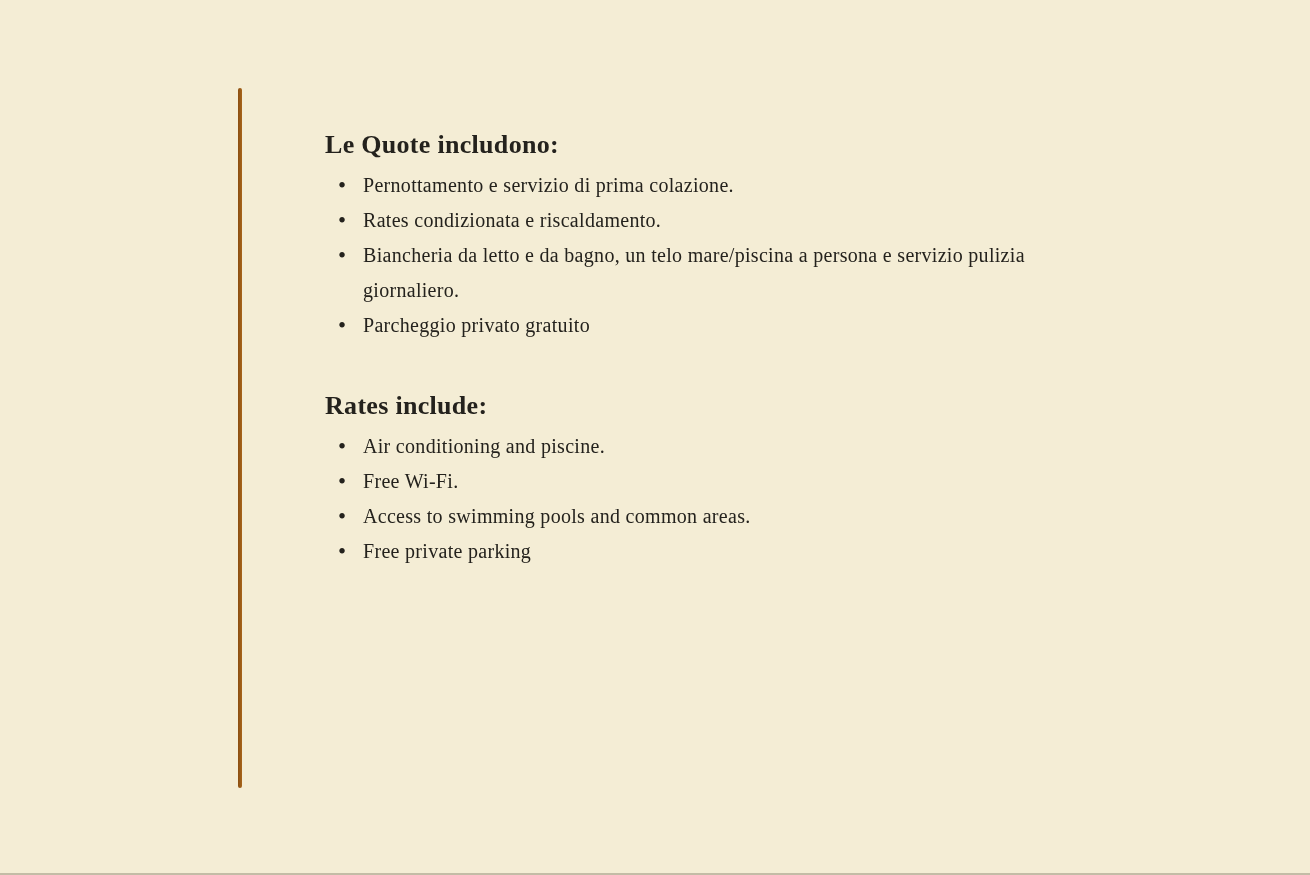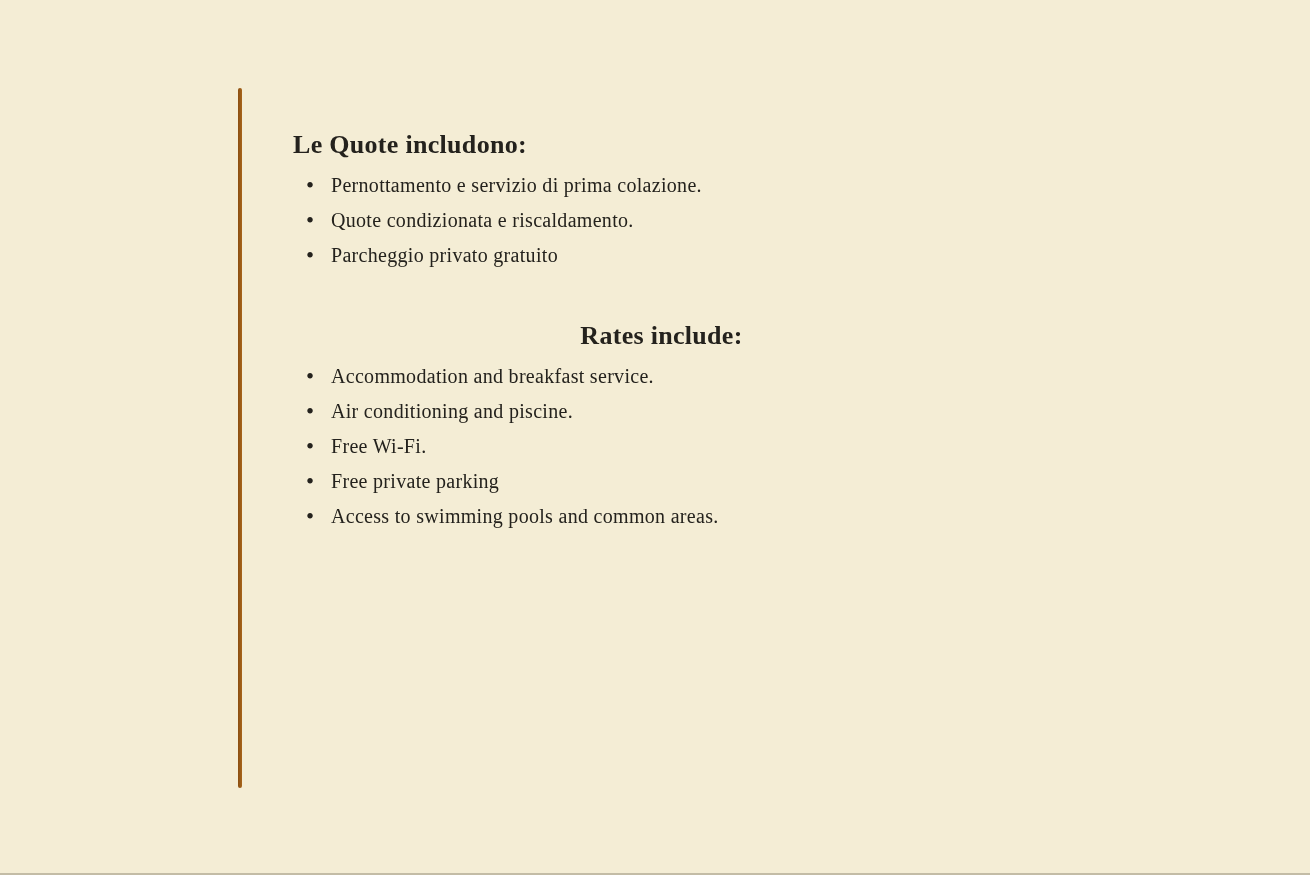--- a/index.html
+++ b/index.html
@@ -38,21 +38,20 @@
     letter-spacing: 0.3px;
   }
   .section-heading {
     font-size: 26px;
     font-weight: bold;
     line-height: 34px;
     margin: 0;
   }
   .section + .section .section-heading {
     margin-top: 46px;
-    text-align: center;
   }
   ul.bullet-list {
     list-style: none;
     margin: 6px 0 0 0;
     padding: 0 0 0 38px;
   }
   ul.bullet-list li {
     position: relative;
     font-size: 20px;
     line-height: 35px;
@@ -75,39 +74,39 @@
     background: rgba(70, 62, 45, 0.28);
   }
 </style>
 </head>
 <body>
 
 <div class="page" style="background-color: rgb(244, 237, 213);">
 
   <div class="accent-line" style="background-color: rgb(156, 92, 22);"></div>
 
-  <div class="content" style="color: rgb(36, 34, 29);">
+  <div class="content" style="color: rgb(36, 34, 29); margin-left: 32px;">
 
     <div class="section">
       <h2 class="section-heading">Le Quote includono:</h2>
       <ul class="bullet-list">
         <li>Pernottamento e servizio di prima colazione.</li>
-        <li>Quote condizionata e riscaldamento.</li>
+        <li>Rates condizionata e riscaldamento.</li>
+        <li>Biancheria da letto e da bagno, un telo mare/piscina a persona e servizio pulizia giornaliero.</li>
         <li>Parcheggio privato gratuito</li>
       </ul>
     </div>
 
     <div class="section">
       <h2 class="section-heading">Rates include:</h2>
       <ul class="bullet-list">
-        <li>Accommodation and breakfast service.</li>
         <li>Air conditioning and piscine.</li>
         <li>Free Wi-Fi.</li>
+        <li>Access to swimming pools and common areas.</li>
         <li>Free private parking</li>
-        <li>Access to swimming pools and common areas.</li>
       </ul>
     </div>
 
   </div>
 
   <div class="bottom-edge-shadow"></div>
 
 </div>
 
 </body></html>

